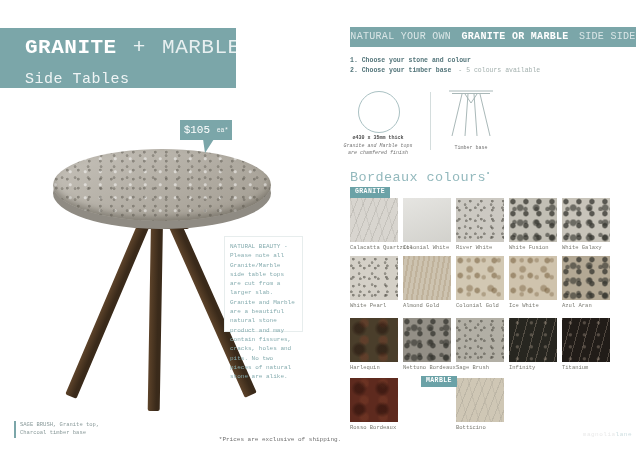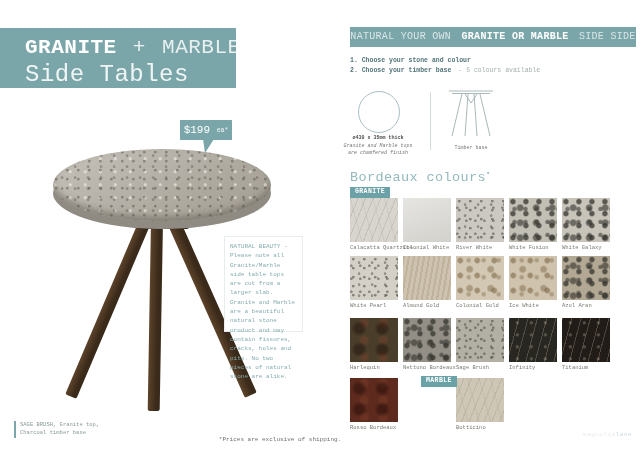--- a/index.html
+++ b/index.html
@@ -10,21 +10,21 @@
   }
   
   .header-box {
     position:absolute; left:0; top:28px; width:236px; height:60px;
     background:#7ba6a9; color:#fff; padding-left:25px; box-sizing:border-box;
   }
   .header-line1 { margin-top:8px; font-size:21px; letter-spacing:.5px; white-space:nowrap; }
   .header-line1 .t-bold { font-weight:bold; color:#ffffff; }
   .header-line1 .t-plus { color:rgba(255,255,255,.85); margin:0 3px; }
   .header-line1 .t-light { color:rgba(255,255,255,.82); }
-  .header-line2 { font-size:24px; color:rgba(255,255,255,.88); letter-spacing:.5px; margin-top:2px; }
+  .header-line2 { font-size:15px; color:rgba(255,255,255,.88); letter-spacing:.5px; margin-top:12px; }
 
   .price-tag {
     position:absolute; left:180px; top:120px; width:52px; height:20px;
     background:#7ba6a9; color:#fff; text-align:center; line-height:20px;
     font-size:11px; z-index:6;
   }
   .price-tag .unit { font-size:6.5px; vertical-align:1px; color:rgba(255,255,255,.9); }
   .price-pointer {
     position:absolute; left:203px; top:139px; width:0; height:0; z-index:6;
     border-top:14px solid #7ba6a9; border-left:2px solid transparent; border-right:9px solid transparent;
@@ -145,21 +145,21 @@
   <div class="header-box">
     <div class="header-line1">
       <span class="t-bold" data-bind="left.title_bold">GRANITE</span>
       <span class="t-plus" data-bind="left.title_plus">+</span>
       <span class="t-light" data-bind="left.title_light">MARBLE</span>
     </div>
     <div class="header-line2" data-bind="left.subtitle">Side Tables</div>
   </div>
 
   <div class="price-tag">
-    <span data-bind="left.price">$199</span>
+    <span data-bind="left.price">$105</span>
     <span class="unit" data-bind="left.price_unit">ea*</span>
   </div>
   <div class="price-pointer"></div>
 
   <div class="photo">
     <div class="leg leg-left"></div>
     <div class="leg leg-middle"></div>
     <div class="leg leg-right"></div>
     <div class="hub"></div>
     <div class="top-edge"></div>

